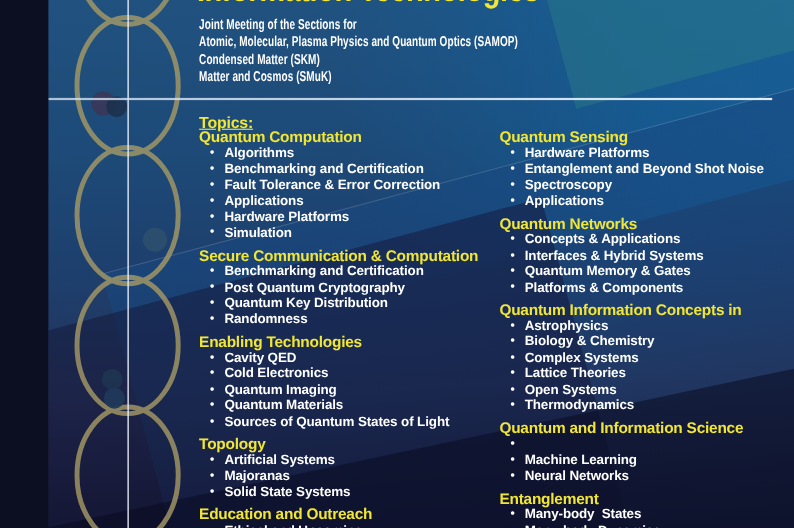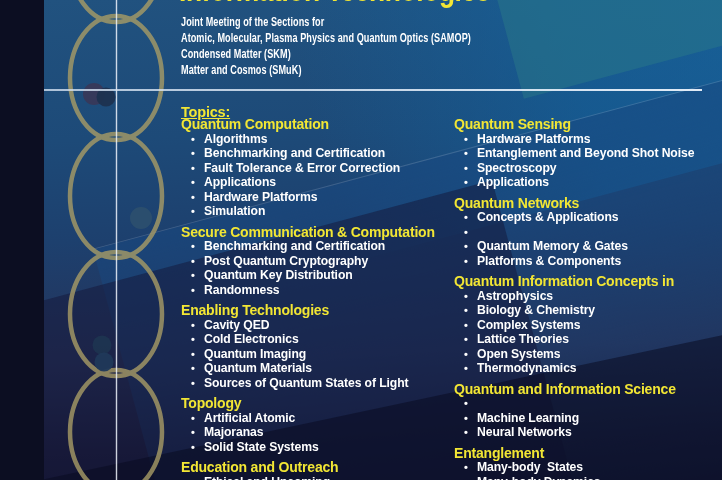--- a/index.html
+++ b/index.html
@@ -171,21 +171,21 @@
         <span class="bullet">•</span>
         <span class="t-text">Quantum Materials</span>
       </div>
       <div class="t-item">
         <span class="bullet">•</span>
         <span class="t-text">Sources of Quantum States of Light</span>
       </div>
       <div class="t-heading">Topology</div>
       <div class="t-item">
         <span class="bullet">•</span>
-        <span class="t-text">Artificial Atomic</span>
+        <span class="t-text">Artificial Systems</span>
       </div>
       <div class="t-item">
         <span class="bullet">•</span>
         <span class="t-text">Majoranas</span>
       </div>
       <div class="t-item">
         <span class="bullet">•</span>
         <span class="t-text">Solid State Systems</span>
       </div>
       <div class="t-heading">Education and Outreach</div>
@@ -212,20 +212,21 @@
         <span class="bullet">•</span>
         <span class="t-text">Applications</span>
       </div>
       <div class="t-heading">Quantum Networks</div>
       <div class="t-item">
         <span class="bullet">•</span>
         <span class="t-text">Concepts &amp; Applications</span>
       </div>
       <div class="t-item">
         <span class="bullet">•</span>
+        <span class="t-text">Interfaces &amp; Hybrid Systems</span>
       </div>
       <div class="t-item">
         <span class="bullet">•</span>
         <span class="t-text">Quantum Memory &amp; Gates</span>
       </div>
       <div class="t-item">
         <span class="bullet">•</span>
         <span class="t-text">Platforms &amp; Components</span>
       </div>
       <div class="t-heading">Quantum Information Concepts in</div>

